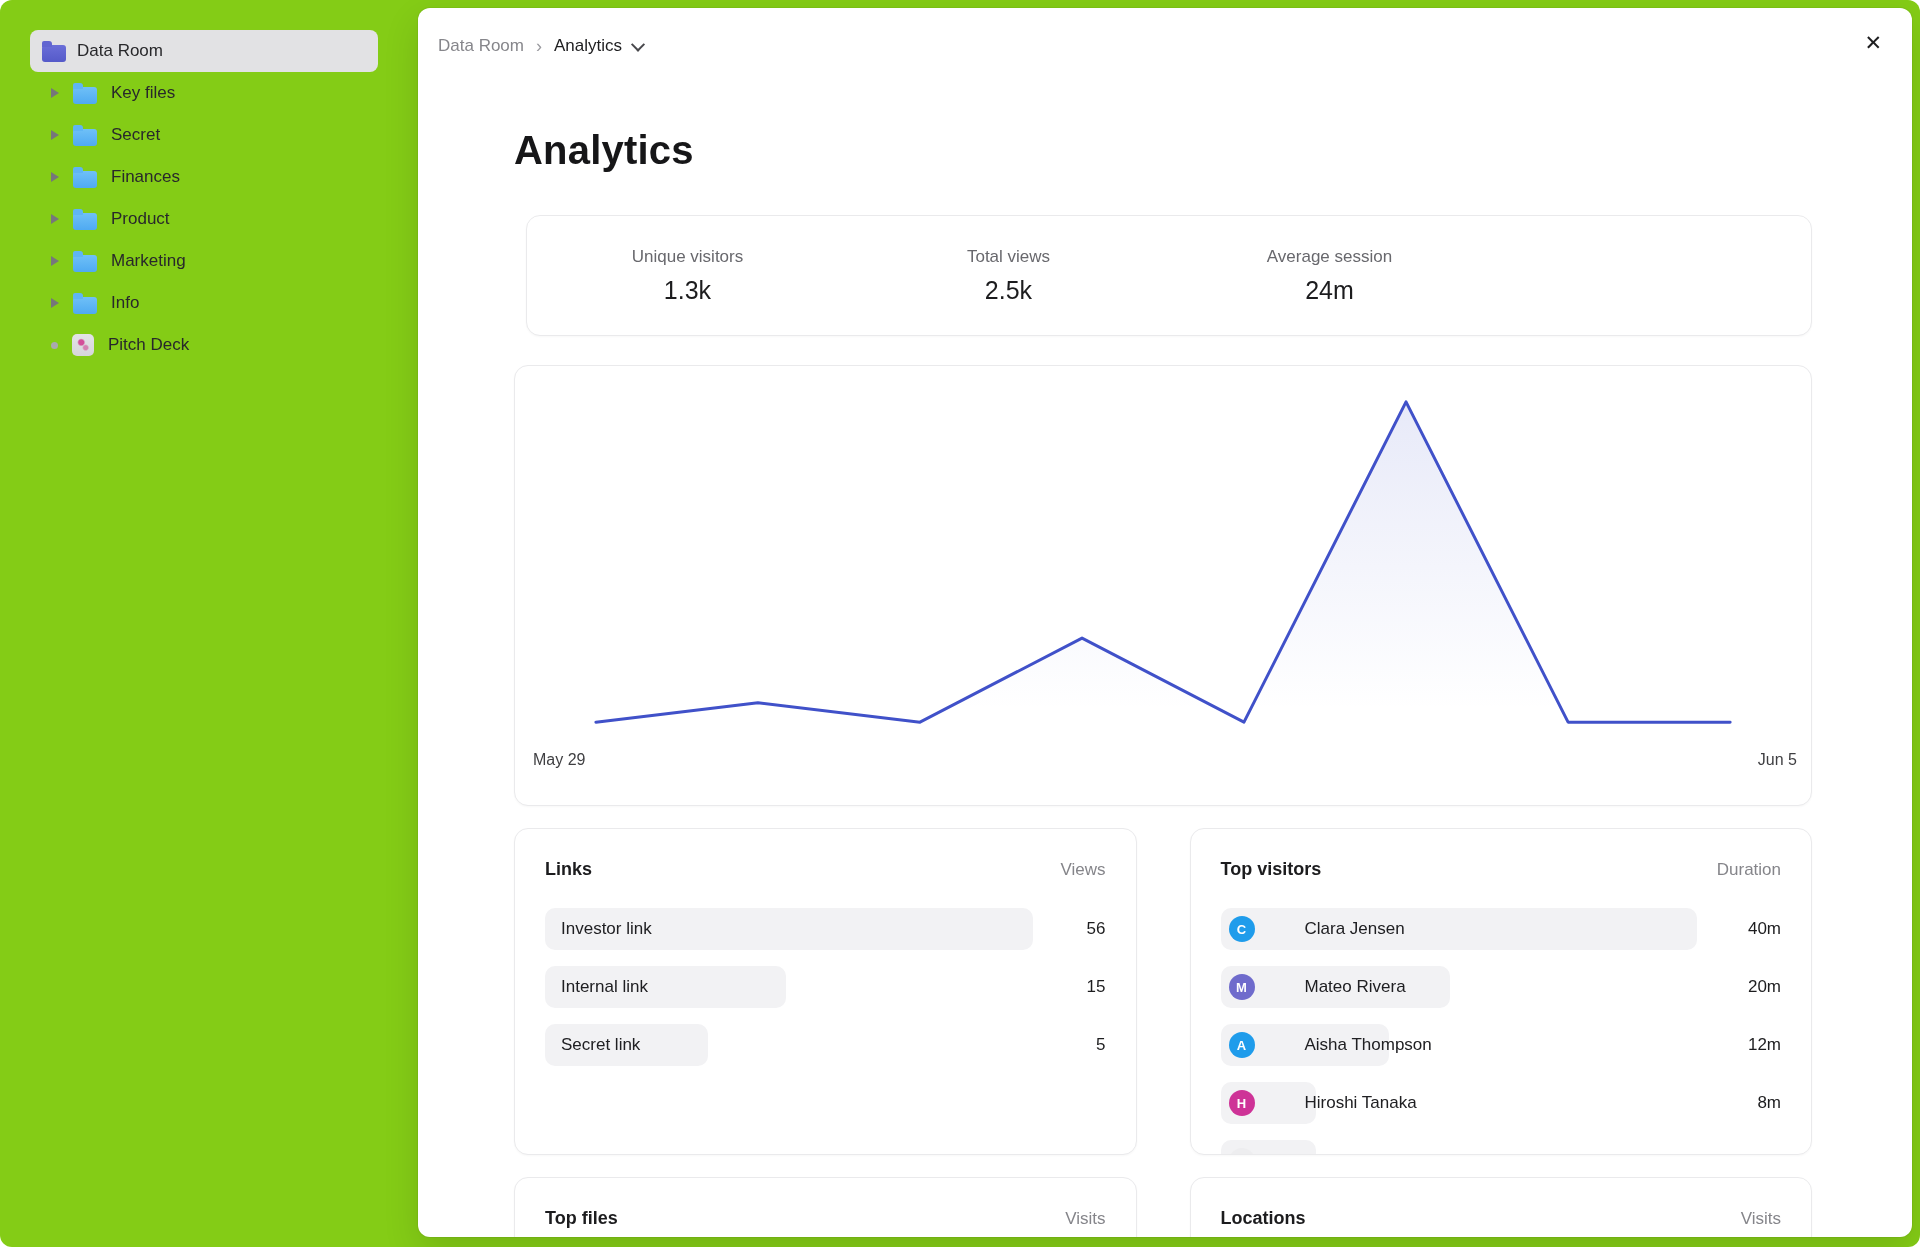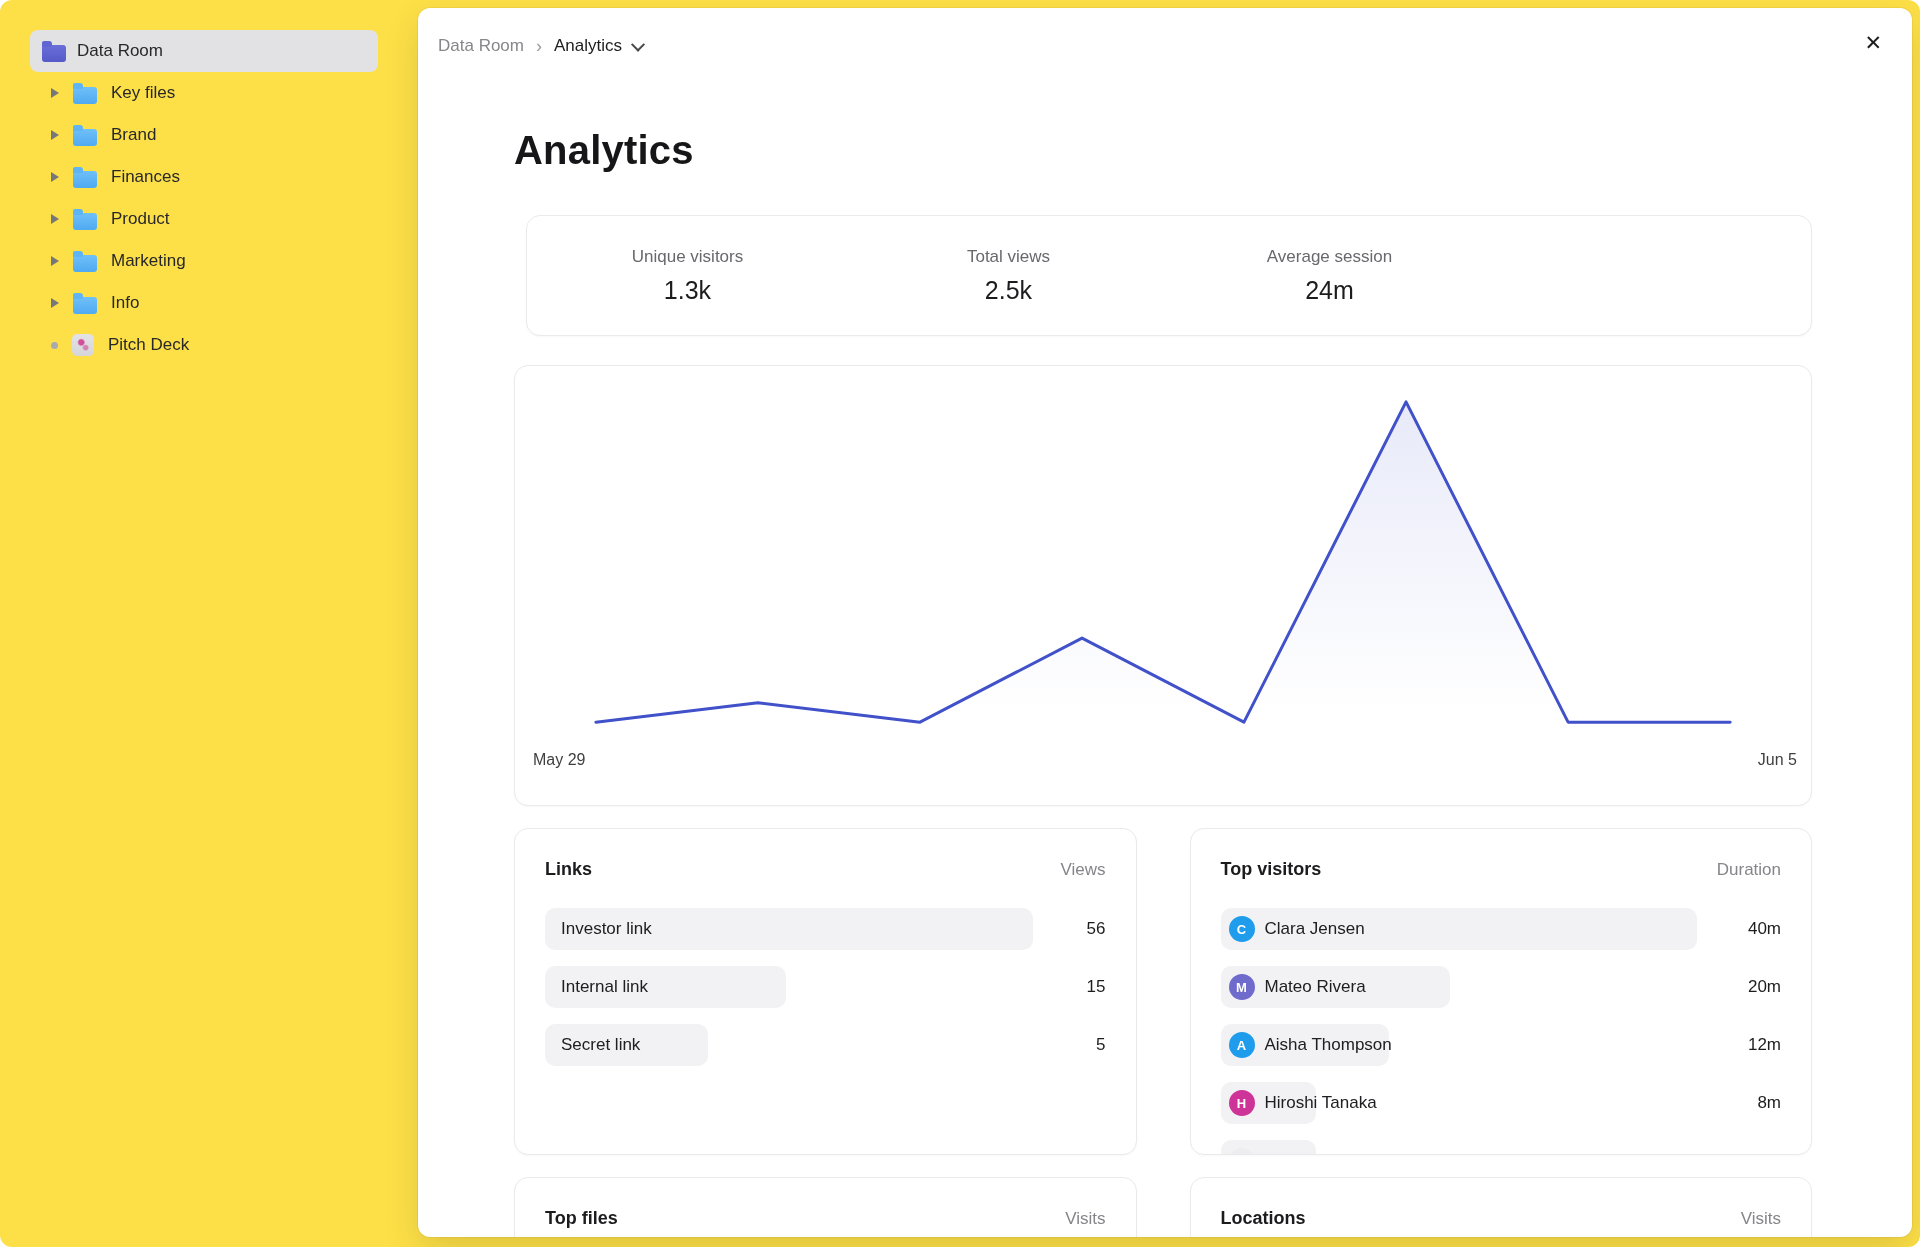--- a/index.html
+++ b/index.html
@@ -1,16 +1,16 @@
 <!DOCTYPE html>
 <html><head>
 <meta charset="utf-8">
 <style>
   html,body{margin:0;padding:0;background:#ffffff;font-family:"Liberation Sans","DejaVu Sans",sans-serif;-webkit-font-smoothing:antialiased;}
-  .window{position:relative;width:1920px;height:1247px;background:#fde047;border-radius:12px;overflow:hidden;}
+  .window{position:relative;width:1920px;height:1247px;background:#84cc16;border-radius:12px;overflow:hidden;}
 
   
   .sidebar{position:absolute;left:0;top:0;width:418px;height:100%;padding-top:30px;box-sizing:border-box;}
   .side-row{display:flex;align-items:center;height:42px;margin:0 10px 0 30px;width:348px;border-radius:8px;box-sizing:border-box;cursor:default;}
   .side-row.selected{background:#e2e2e4;}
   .side-row.root{padding-left:12px;}
   .side-row.child{padding-left:21px;}
   .side-label{font-size:17px;color:#28282b;white-space:nowrap;}
   .root .side-label{margin-left:11px;}
   .child .side-label{margin-left:14px;}
@@ -58,21 +58,21 @@
   .axis-label.right{right:14px;}
 
   
   .cards-row{display:grid;grid-template-columns:1fr 1fr;gap:53px;margin-top:22px;}
   .cards-row.bottom{margin-top:22px;}
   .list-card{height:327px;padding:30px;overflow:hidden;}
   .list-card.tall{height:280px;}
   .card-head{display:flex;justify-content:space-between;align-items:baseline;margin-bottom:28px;}
   .card-title{font-size:18px;font-weight:600;color:#1c1c1e;}
   .card-col{font-size:17px;color:#85858a;}
-  .bar-row{position:relative;height:42px;margin-bottom:16px;display:flex;align-items:center;cursor:pointer;}
+  .bar-row{position:relative;height:42px;margin-bottom:16px;display:flex;align-items:center;cursor:pointer;gap:40px;}
   .bar{position:absolute;left:0;top:0;height:100%;background:#f2f2f4;border-radius:10px;}
   .bar-label{position:relative;margin-left:16px;font-size:17px;color:#202023;white-space:nowrap;}
   .visitor .bar-label{margin-left:10px;}
   .bar-value{position:relative;margin-left:auto;font-size:17px;color:#1d1d1f;white-space:nowrap;}
   .avatar{position:relative;width:26px;height:26px;border-radius:50%;margin-left:8px;flex:none;color:#fff;font-size:13px;font-weight:700;display:flex;align-items:center;justify-content:center;}
 </style>
 </head>
 <body>
 
 <div class="window">
@@ -85,21 +85,21 @@
     <div>
 
     <div class="side-row child">
           <span class="tri"></span>
           <span class="folder blue"></span>
           <span class="side-label">Key files</span>
         </div>
         <div class="side-row child">
           <span class="tri"></span>
           <span class="folder blue"></span>
-          <span class="side-label">Brand</span>
+          <span class="side-label">Secret</span>
         </div>
         <div class="side-row child">
           <span class="tri"></span>
           <span class="folder blue"></span>
           <span class="side-label">Finances</span>
         </div>
         <div class="side-row child">
           <span class="tri"></span>
           <span class="folder blue"></span>
           <span class="side-label">Product</span>

